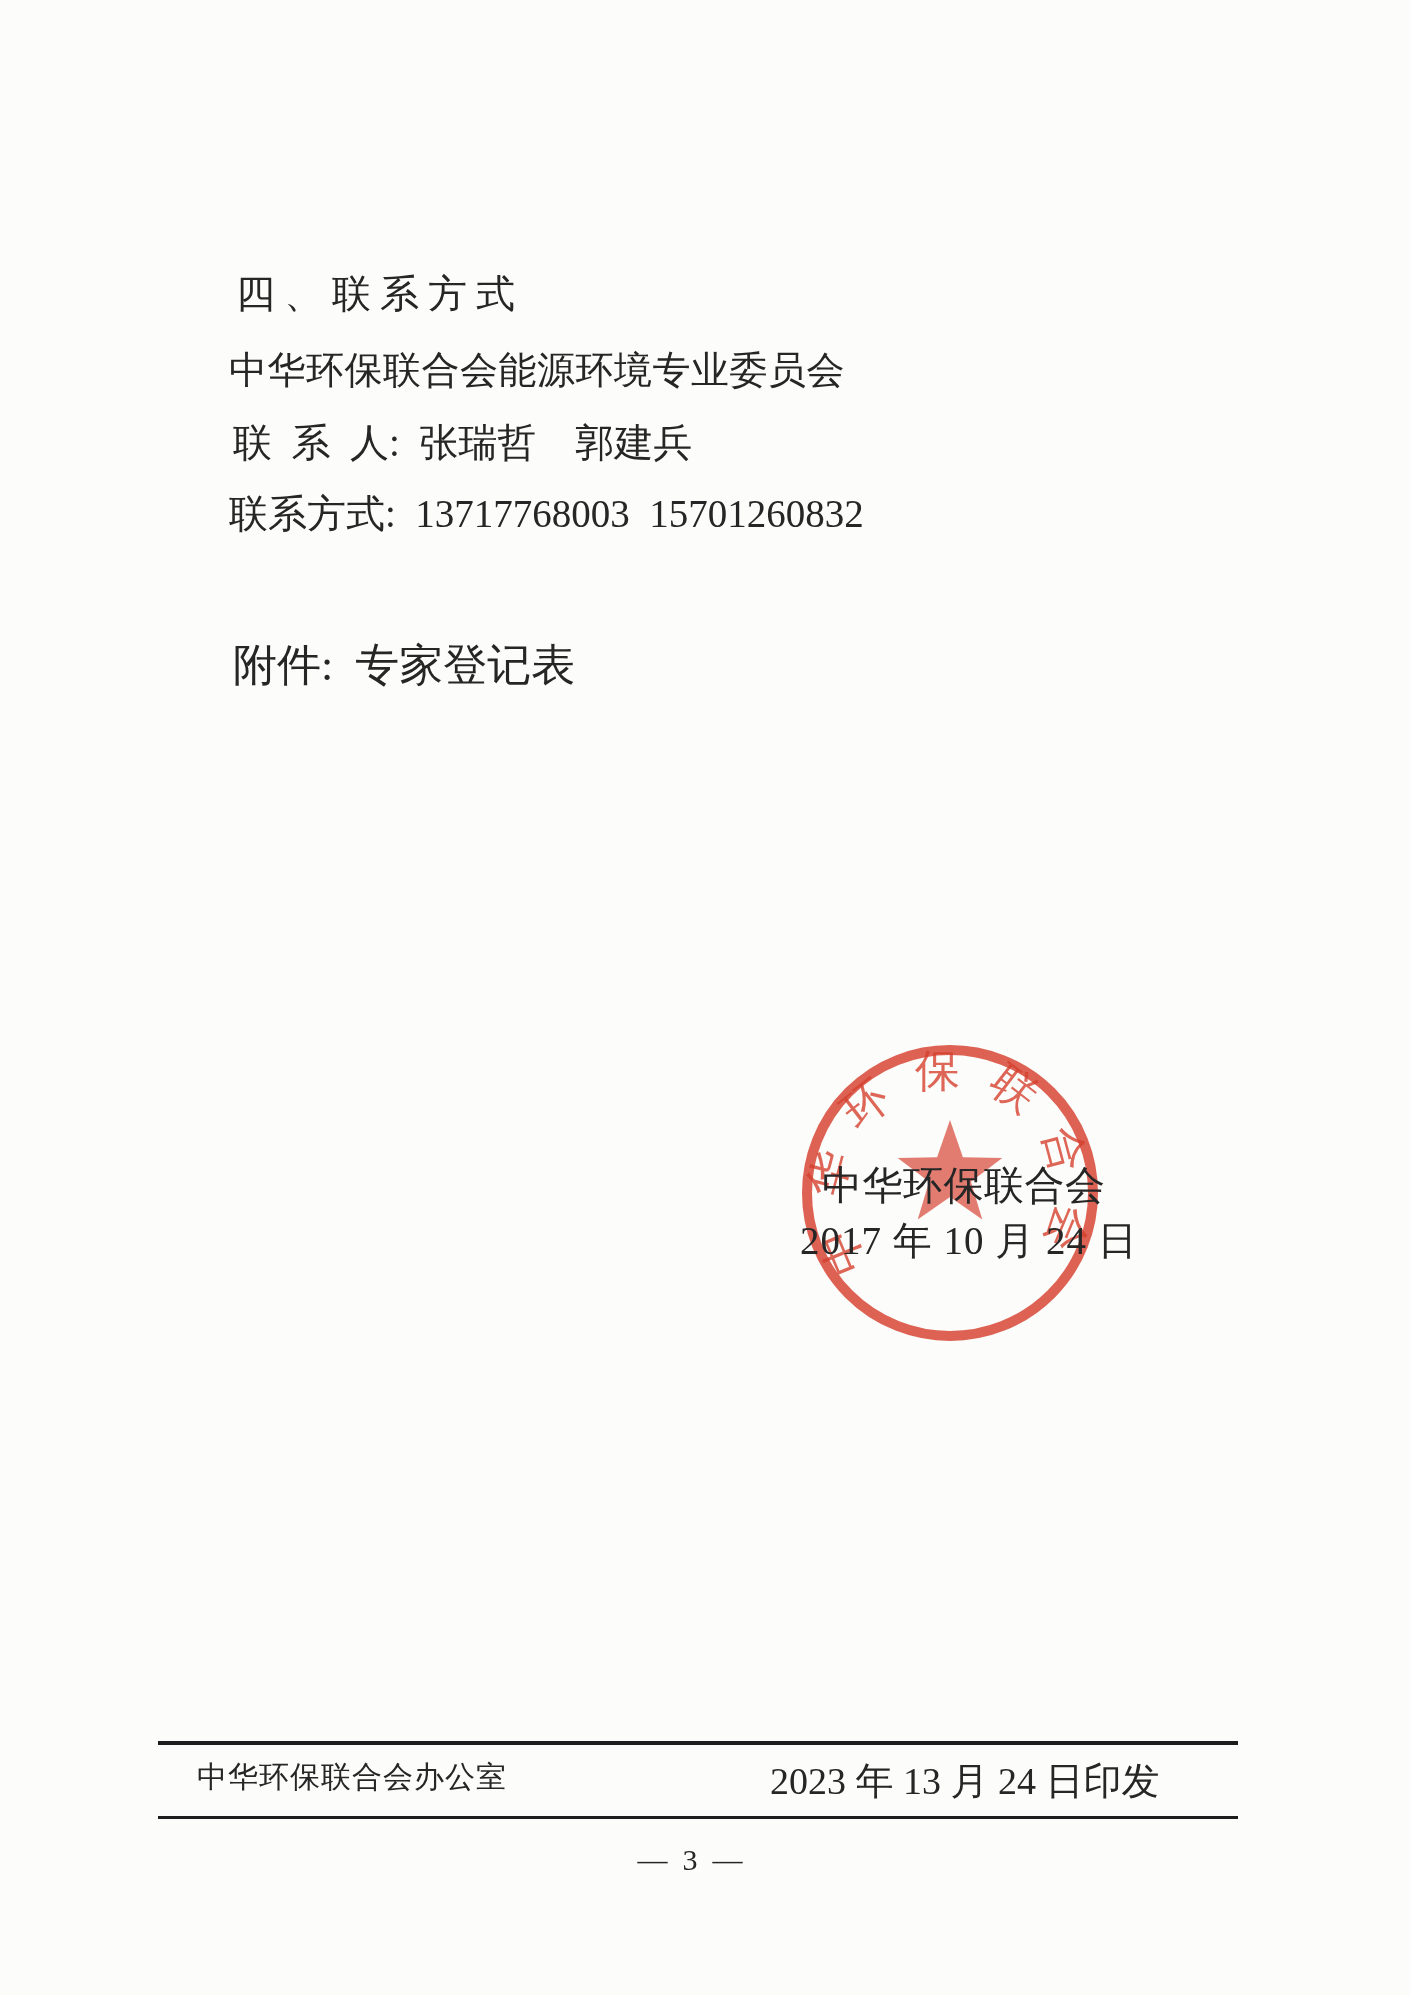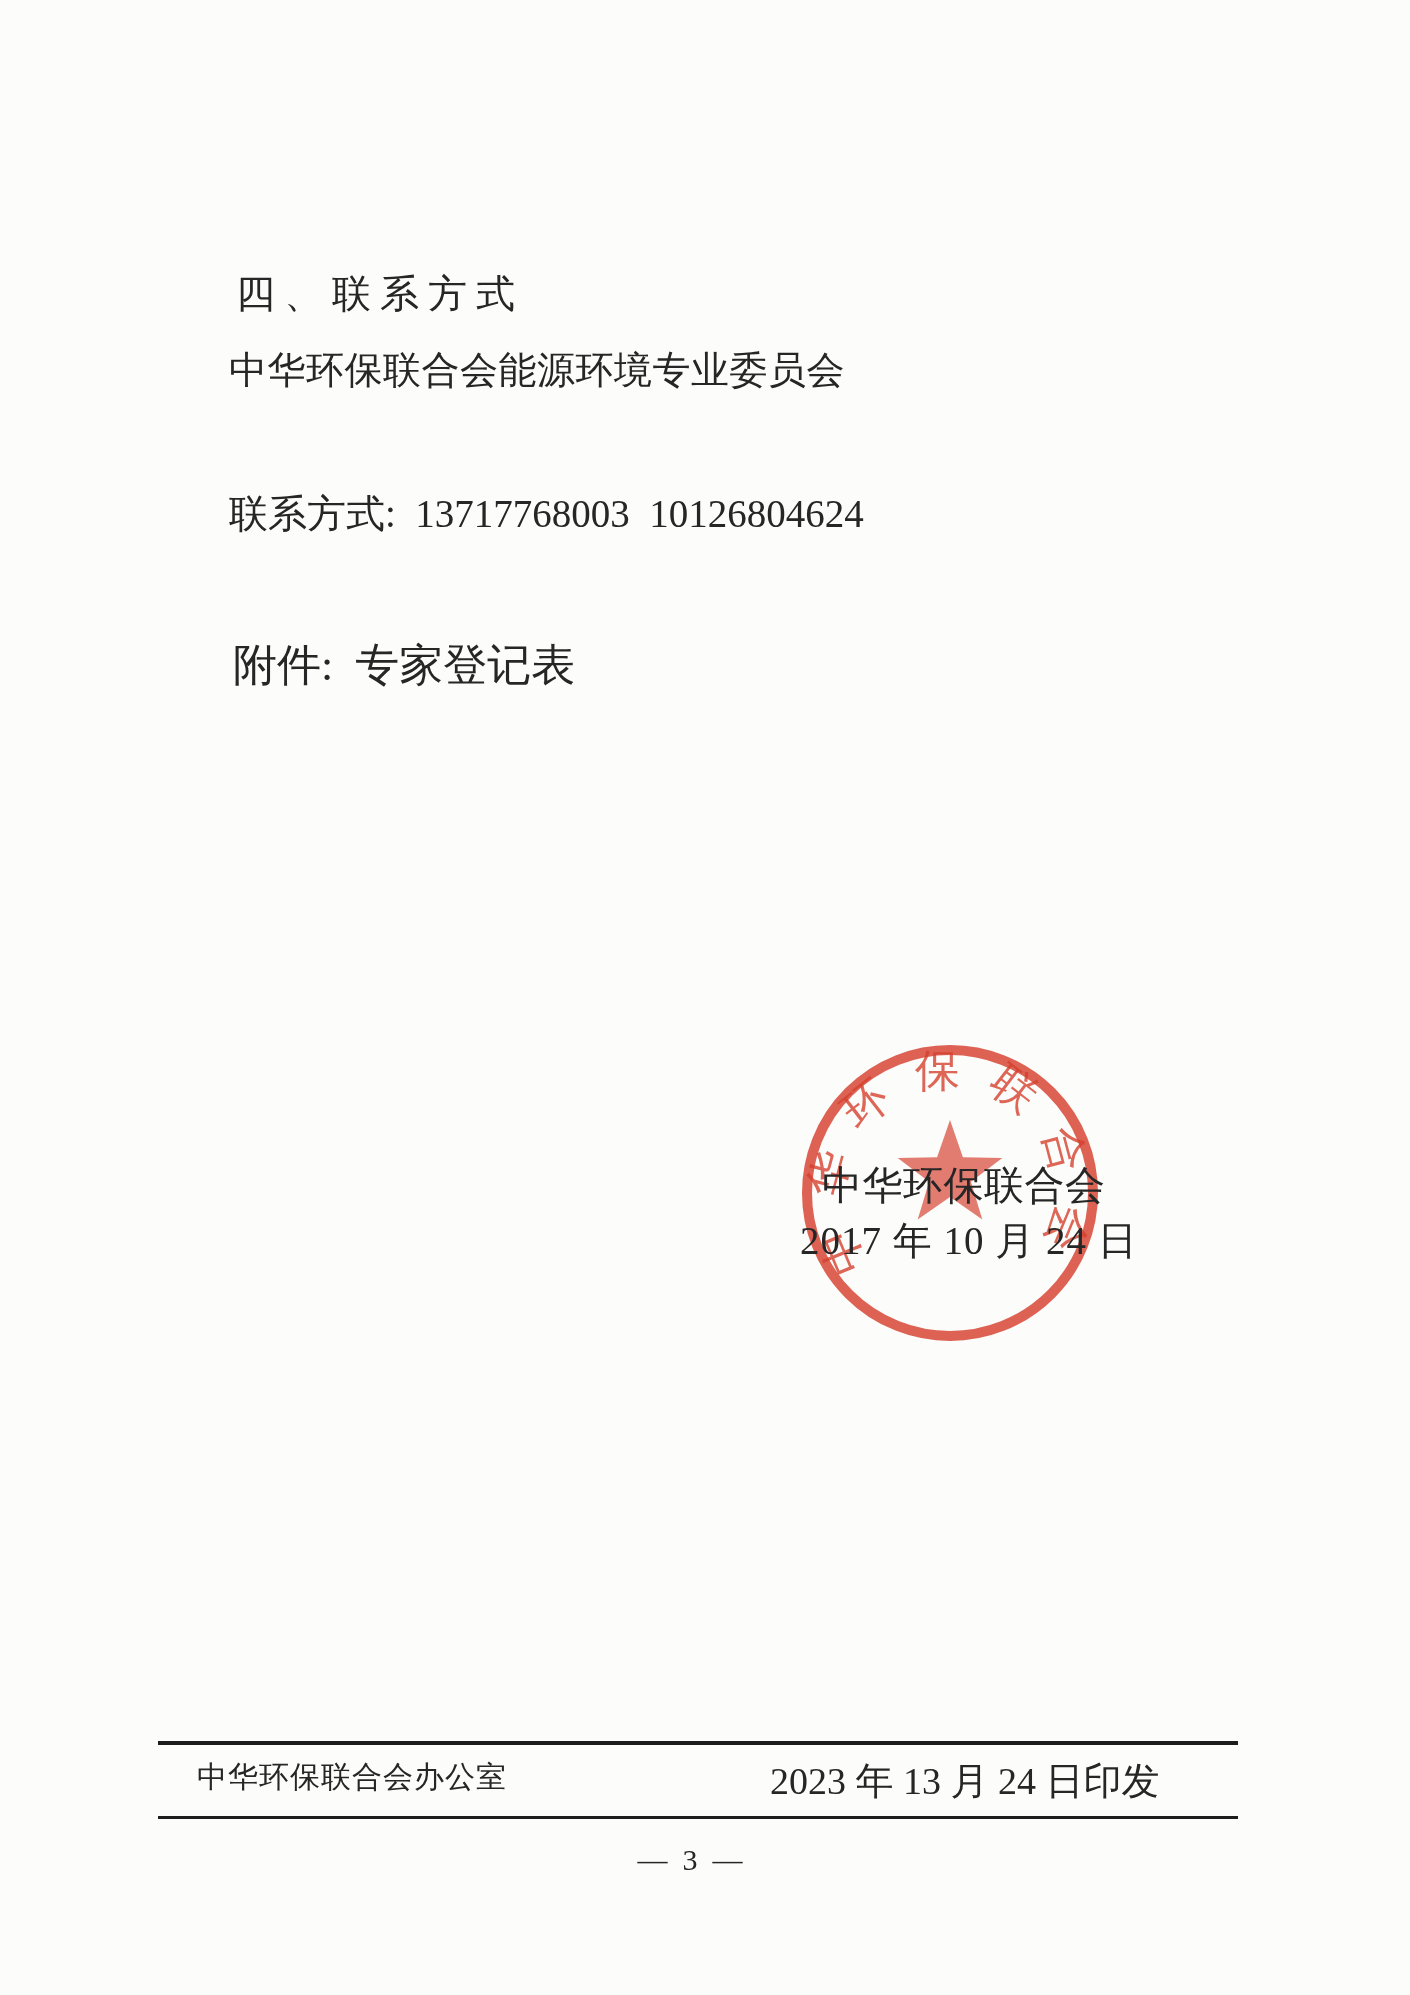--- a/index.html
+++ b/index.html
@@ -62,21 +62,22 @@
     white-space: pre;
   }
 </style>
 </head>
 <body>
 
 <div class="page">
 
   <div class="line heading">四、联系方式</div>
   <div class="line org-line">中华环保联合会能源环境专业委员会</div>
-  <div class="line phone-line">联系方式:  13717768003  10126804624</div>
+  <div class="line contact-line">联  系  人:  张瑞哲    郭建兵</div>
+  <div class="line phone-line">联系方式:  13717768003  15701260832</div>
   <div class="line attach-line">附件:  专家登记表</div>
 
   <svg class="stamp-svg" viewBox="788 1033 334 324" xmlns="http://www.w3.org/2000/svg">
     <circle cx="950" cy="1193" r="143" fill="none" stroke="#d5402e" stroke-width="10" stroke-opacity="0.82"></circle>
     <polygon points="950,1120 962.9,1157.2 1002.3,1158 970.9,1181.8 982.3,1219.5 950,1197 917.7,1219.5 929.1,1181.8 897.7,1158 937.1,1157.2" fill="#d5402e" fill-opacity="0.68"></polygon>
     <path id="seal-arc" d="M 874.3 1268.7 A 107 107 0 1 1 1025.7 1268.7" fill="none" stroke="none"></path>
     <text class="stamp-arc-text" fill="#d5402e" fill-opacity="0.8">
       <textPath href="#seal-arc" startOffset="50%" text-anchor="middle">中华环保联合会</textPath>
     </text>
   </svg>

